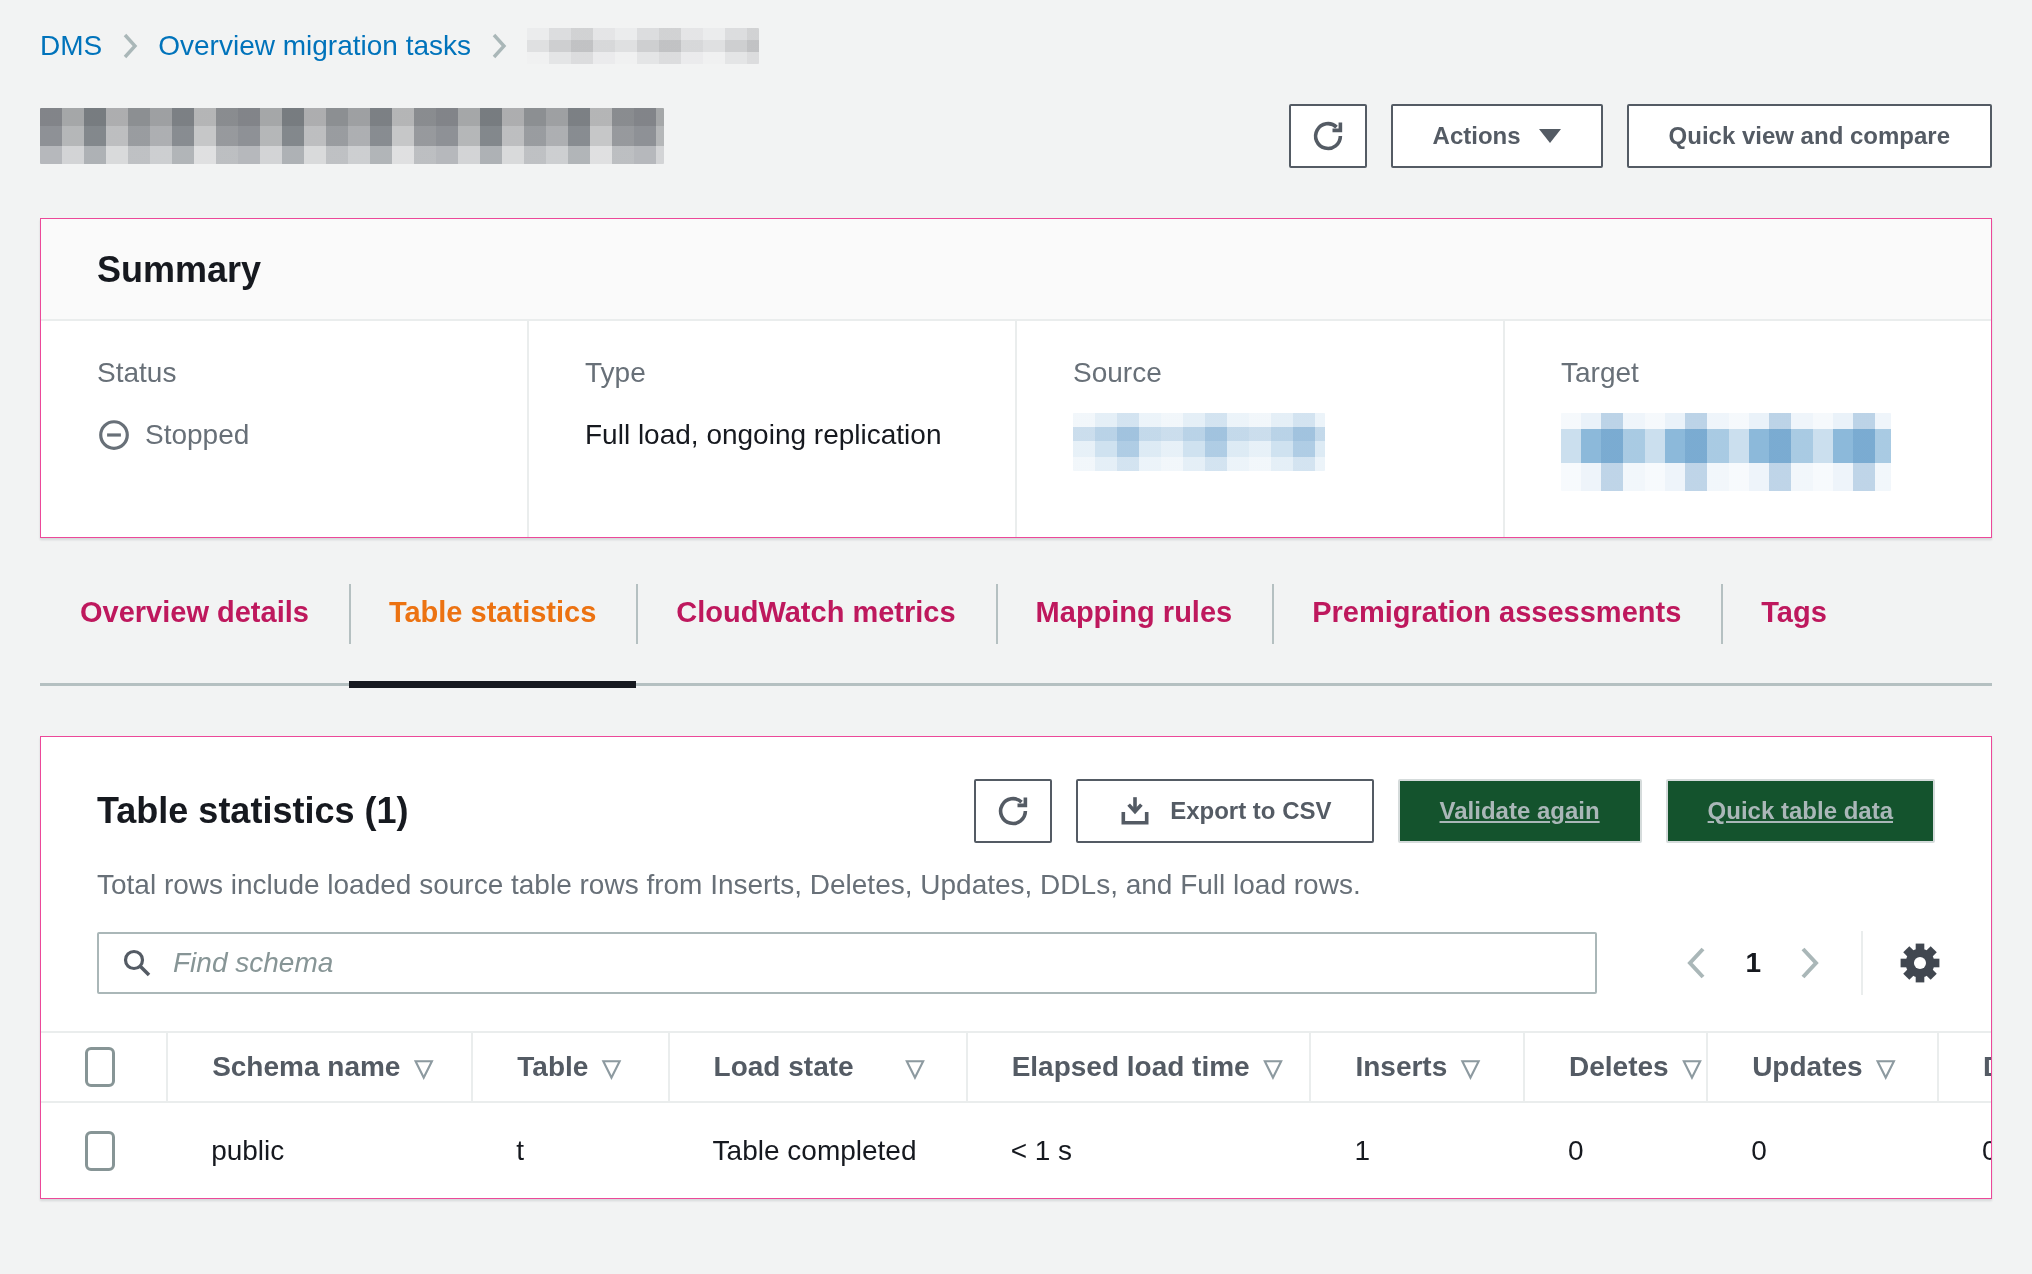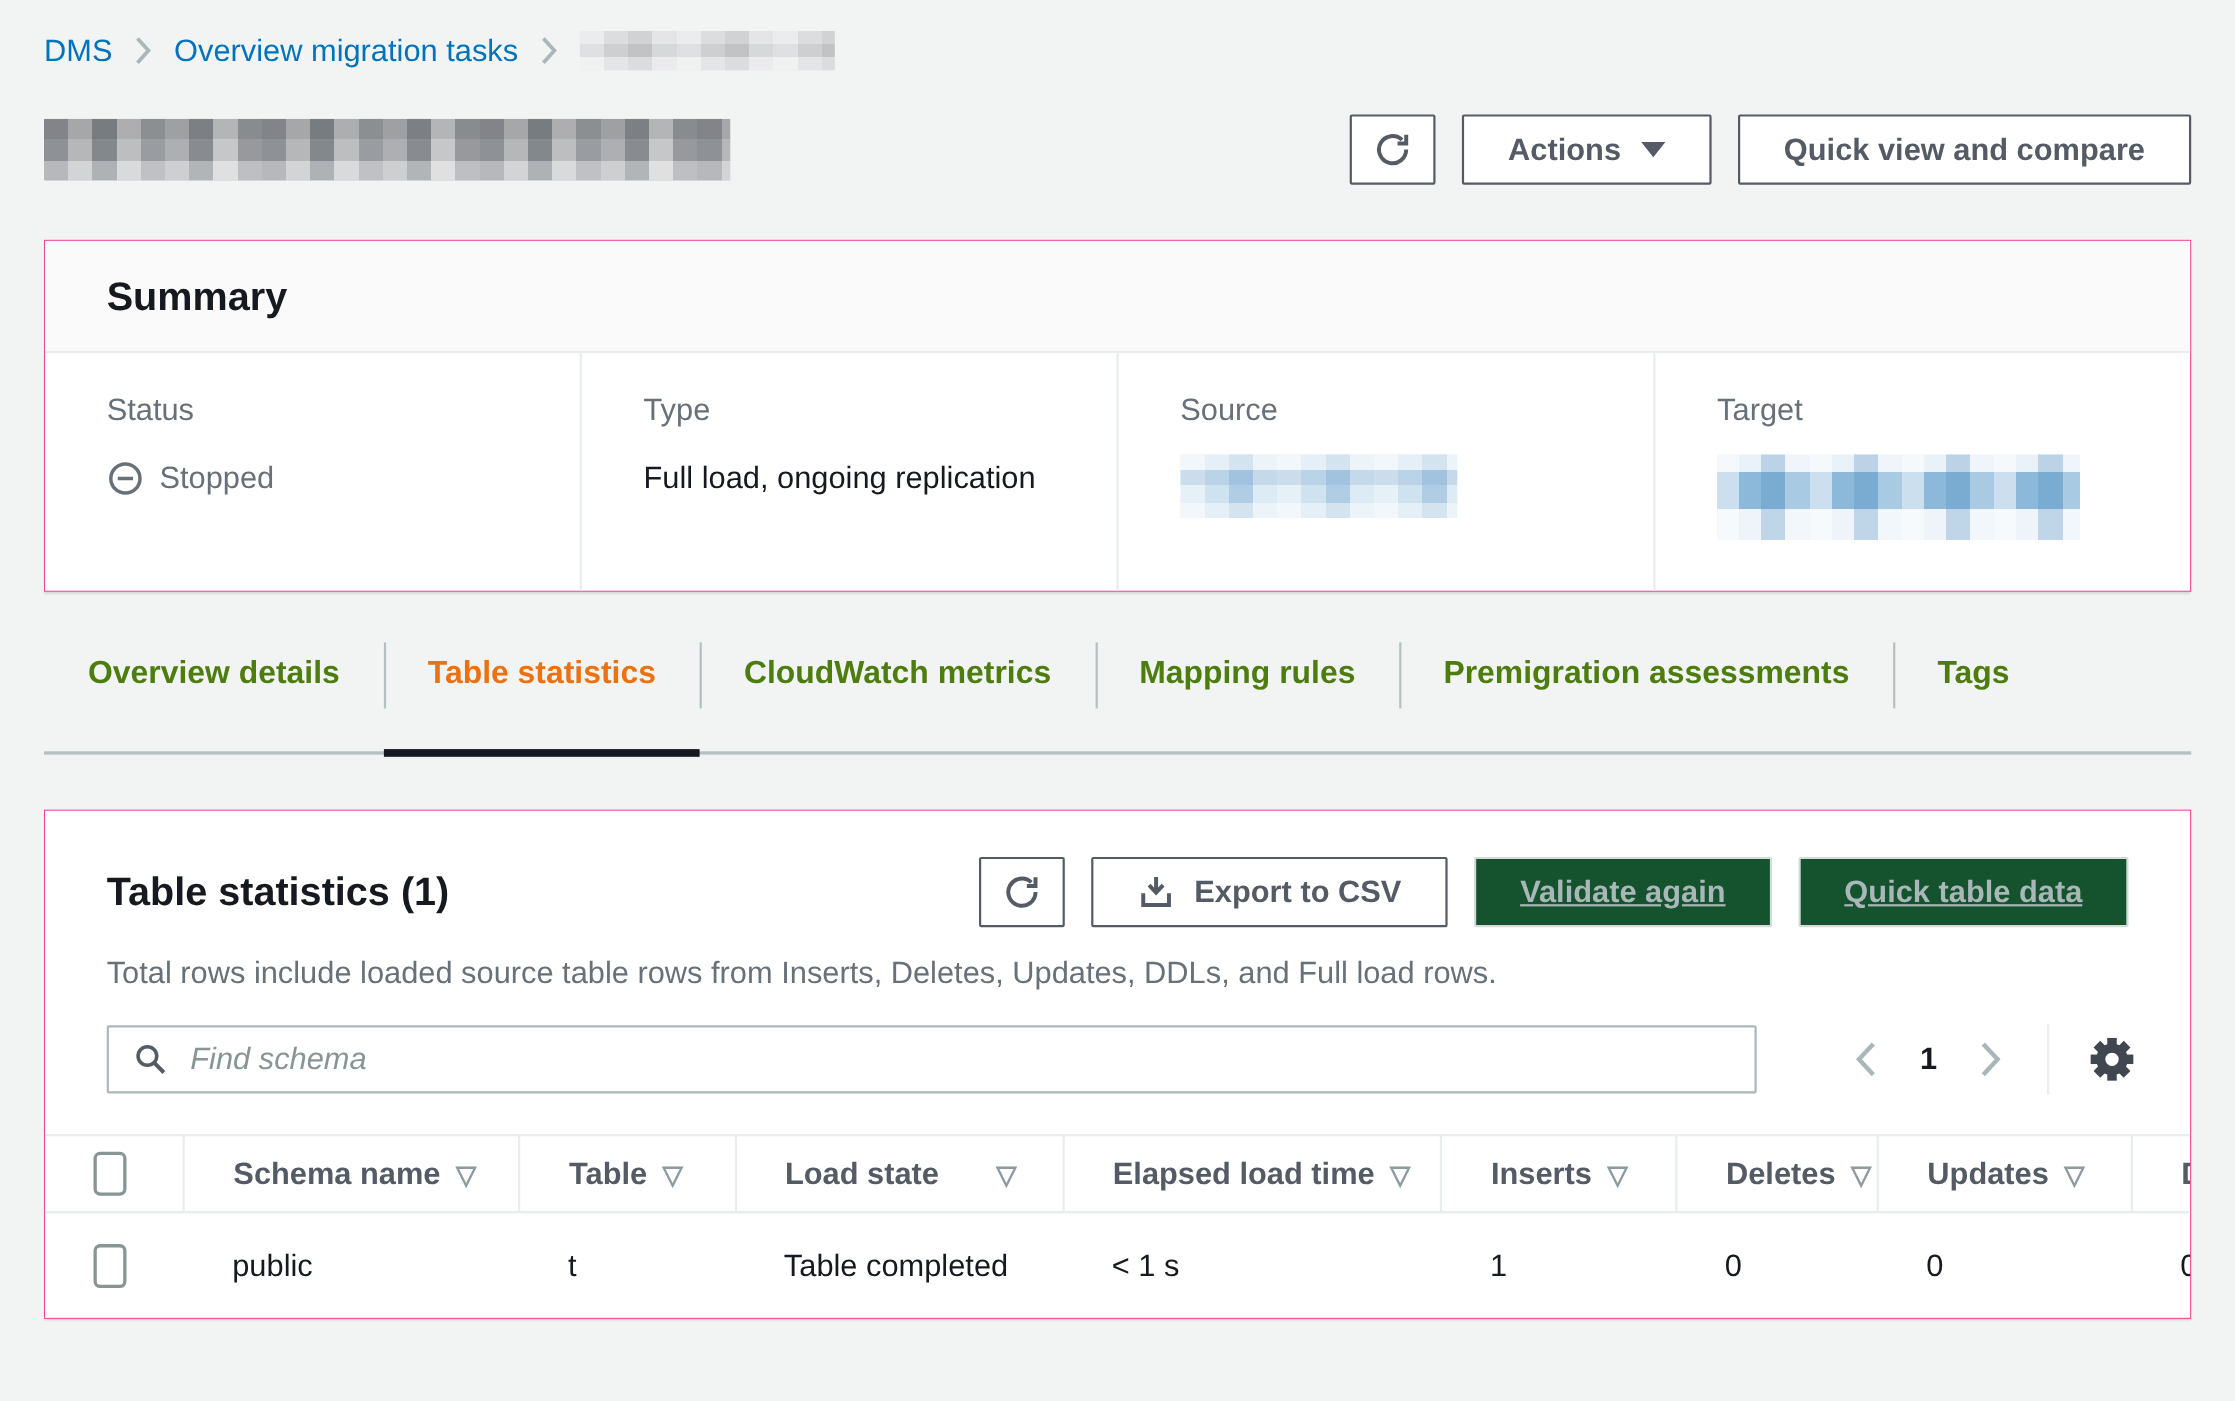--- a/index.html
+++ b/index.html
@@ -29,21 +29,21 @@
   .title-row { margin-top:40px; display:flex; align-items:center; }
   .px-gray {
     width:624px; height:56px; background-color:#b2b4b7;
     background-image:
       repeating-linear-gradient(0deg, rgba(255,255,255,.30) 0 18px, rgba(0,0,0,.06) 18px 38px, rgba(0,0,0,.14) 38px 56px),
       repeating-linear-gradient(90deg, #979a9f 0 22px, #c0c2c4 22px 44px, #8b9095 44px 66px, #c9cacc 66px 88px, #a3a6aa 88px 110px, #b8babd 110px 132px, #90959a 132px 154px, #d2d3d4 154px 176px, #a0a3a7 176px 198px);
   }
   .btn-group { margin-left:auto; display:flex; align-items:center; gap:24px; }
   .btn {
     height:64px; background:#ffffff; border:2px solid #545b64; border-radius:2px;
-    color:#545b64; font-weight:bold; font-size:28px; font-family:inherit;
+    color:#545b64; font-weight:bold; font-size:24px; font-family:inherit;
     padding:0 40px; display:inline-flex; align-items:center; gap:18px; cursor:pointer;
   }
   .btn.icon-only { width:78px; padding:0; justify-content:center; }
   .btn.disabled { border-color:#d5dbdb; color:#aab7b8; background:#14532d; cursor:default;text-decoration:underline; }
   .caret-down {
     width:0; height:0; border-left:11px solid transparent; border-right:11px solid transparent;
     border-top:14px solid currentColor; display:inline-block;
   }
 
   
@@ -68,21 +68,21 @@
   .px-blue {
     width:330px; height:78px; background-color:#f4f8fc;
     background-image:
       repeating-linear-gradient(90deg, rgba(255,255,255,.55) 0 20px, rgba(0,0,0,0) 20px 40px, rgba(82,140,190,.30) 40px 62px, rgba(255,255,255,.25) 62px 84px),
       linear-gradient(180deg, #eaf2f9 0 16px, #8cb9da 16px 50px, #eef4fa 50px 78px);
   }
 
   
   .tabs-row { margin-top:42px; display:flex; align-items:stretch; border-bottom:3px solid #b5c0c1; height:106px; }
   .tab {
-    position:relative; padding:16px 40px 0; font-weight:bold; font-size:29px; color:#4d7c0f;
+    position:relative; padding:16px 40px 0; font-weight:bold; font-size:29px; color:#be185d;
     cursor:pointer; white-space:nowrap;
   }
   .tab + .tab::before {
     content:""; position:absolute; left:0; top:4px; height:60px; width:2px; background:#b5c0c1;
   }
   .tab.active { color:#ec7211; }
   .tab.active::after {
     content:""; position:absolute; left:0; right:0; bottom:-5px; height:7px; background:#16191f;
   }
 

